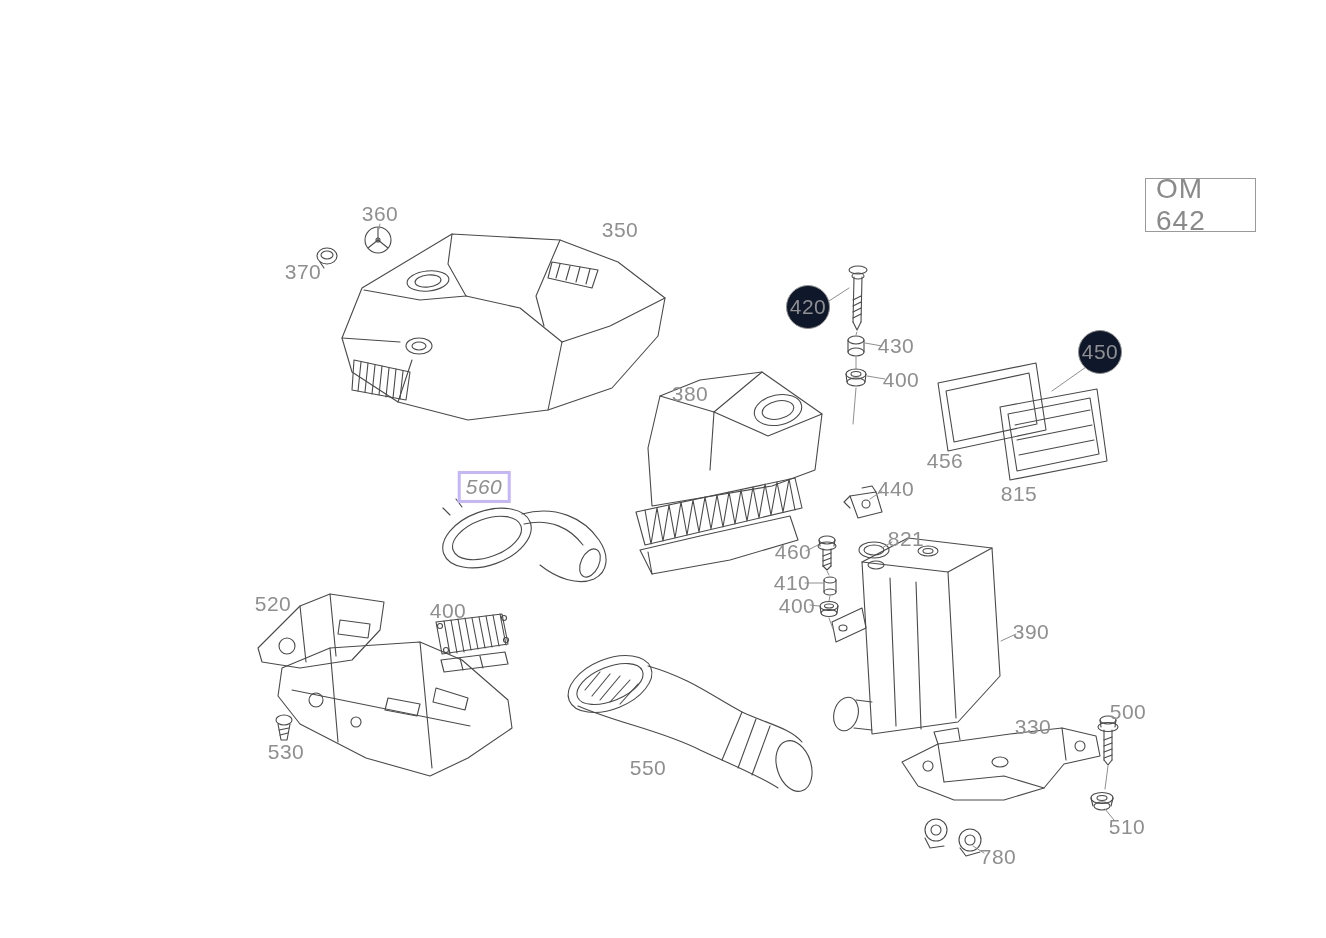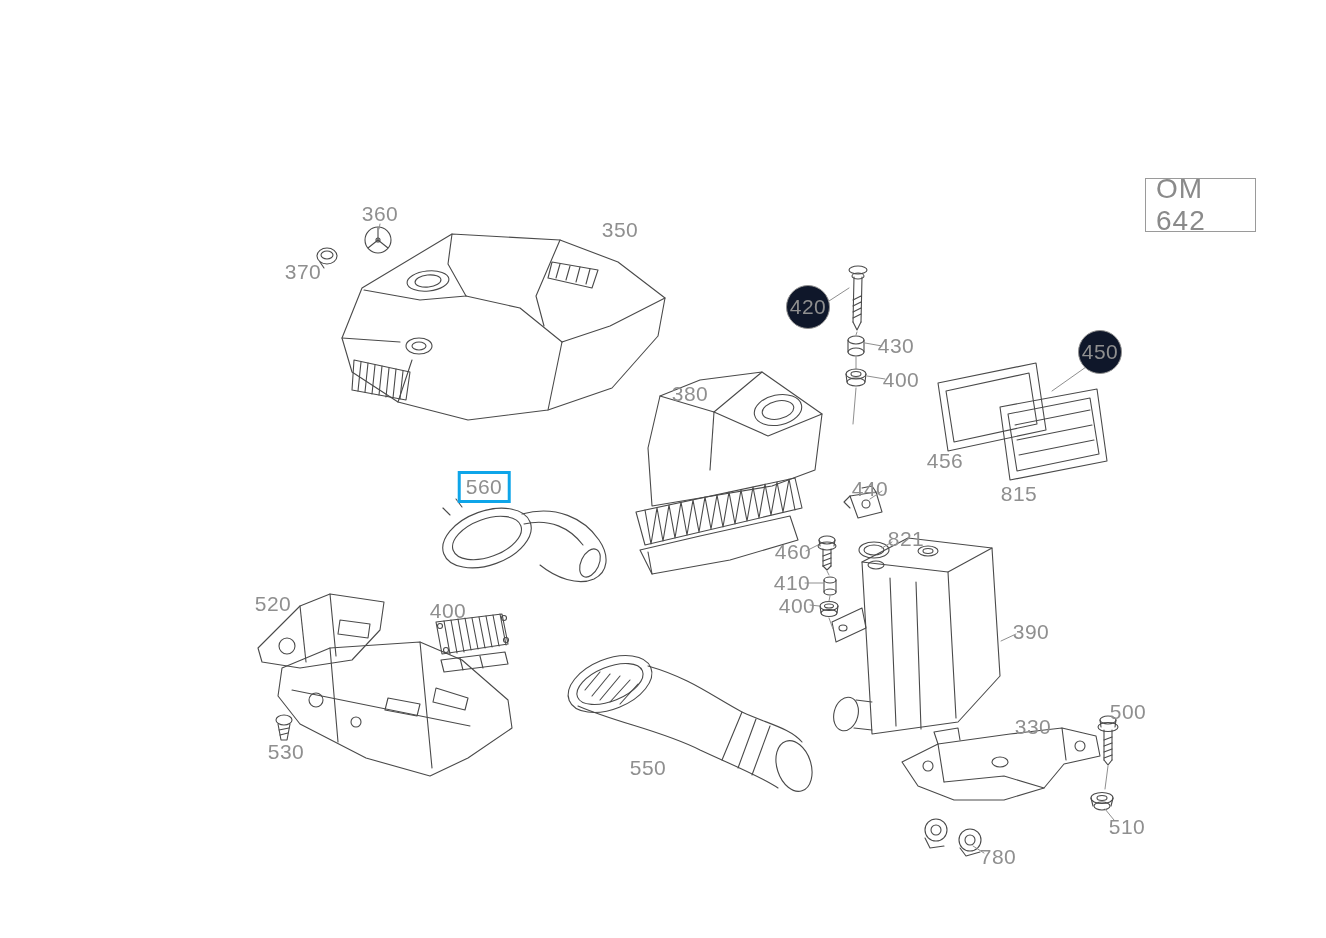--- a/index.html
+++ b/index.html
@@ -28,23 +28,24 @@
     user-select:none;
   }
   .part-label.circled {
     width:42px; height:42px;
     border:1.5px solid #8f8f8f;
     border-radius:50%;
     display:flex; align-items:center; justify-content:center;
     background:#0f172a;
   }
   .part-label.highlighted {
-    border:3px solid #0ea5e9;
+    border:3px solid #c4b5fd;
     padding:1px 5px;
     background:#ffffff;
+    font-style:italic;
   }
   .om-box {
     position:absolute;
     left:1145px; top:140px;
     width:111px; height:54px;
     border:1px solid #9a9a9a;
     display:flex; align-items:center;
     padding-left:10px;
     box-sizing:border-box;
     color:#8a8a8a;
@@ -354,21 +355,21 @@
   <div class="part-label" style="left:620px;top:230px">350</div>
   <div class="part-label" style="left:380px;top:214px">360</div>
   <div class="part-label" style="left:303px;top:272px">370</div>
   <div class="part-label" style="left:690px;top:394px">380</div>
   <div class="part-label" style="left:1031px;top:632px">390</div>
   <div class="part-label" style="left:901px;top:380px">400</div>
   <div class="part-label" style="left:797px;top:606px">400</div>
   <div class="part-label" style="left:792px;top:583px">410</div>
   <div class="part-label circled" style="left:808px;top:307px">420</div>
   <div class="part-label" style="left:896px;top:346px">430</div>
-  <div class="part-label" style="left:870px;top:489px">440</div>
+  <div class="part-label" style="left:896px;top:489px">440</div>
   <div class="part-label" style="left:906px;top:539px">821</div>
   <div class="part-label circled" style="left:1100px;top:352px">450</div>
   <div class="part-label" style="left:1019px;top:494px">815</div>
   <div class="part-label" style="left:945px;top:461px">456</div>
   <div class="part-label" style="left:793px;top:552px">460</div>
   <div class="part-label" style="left:1033px;top:727px">330</div>
   <div class="part-label" style="left:998px;top:857px">780</div>
   <div class="part-label" style="left:1128px;top:712px">500</div>
   <div class="part-label" style="left:1127px;top:827px">510</div>
   <div class="part-label" style="left:273px;top:604px">520</div>

